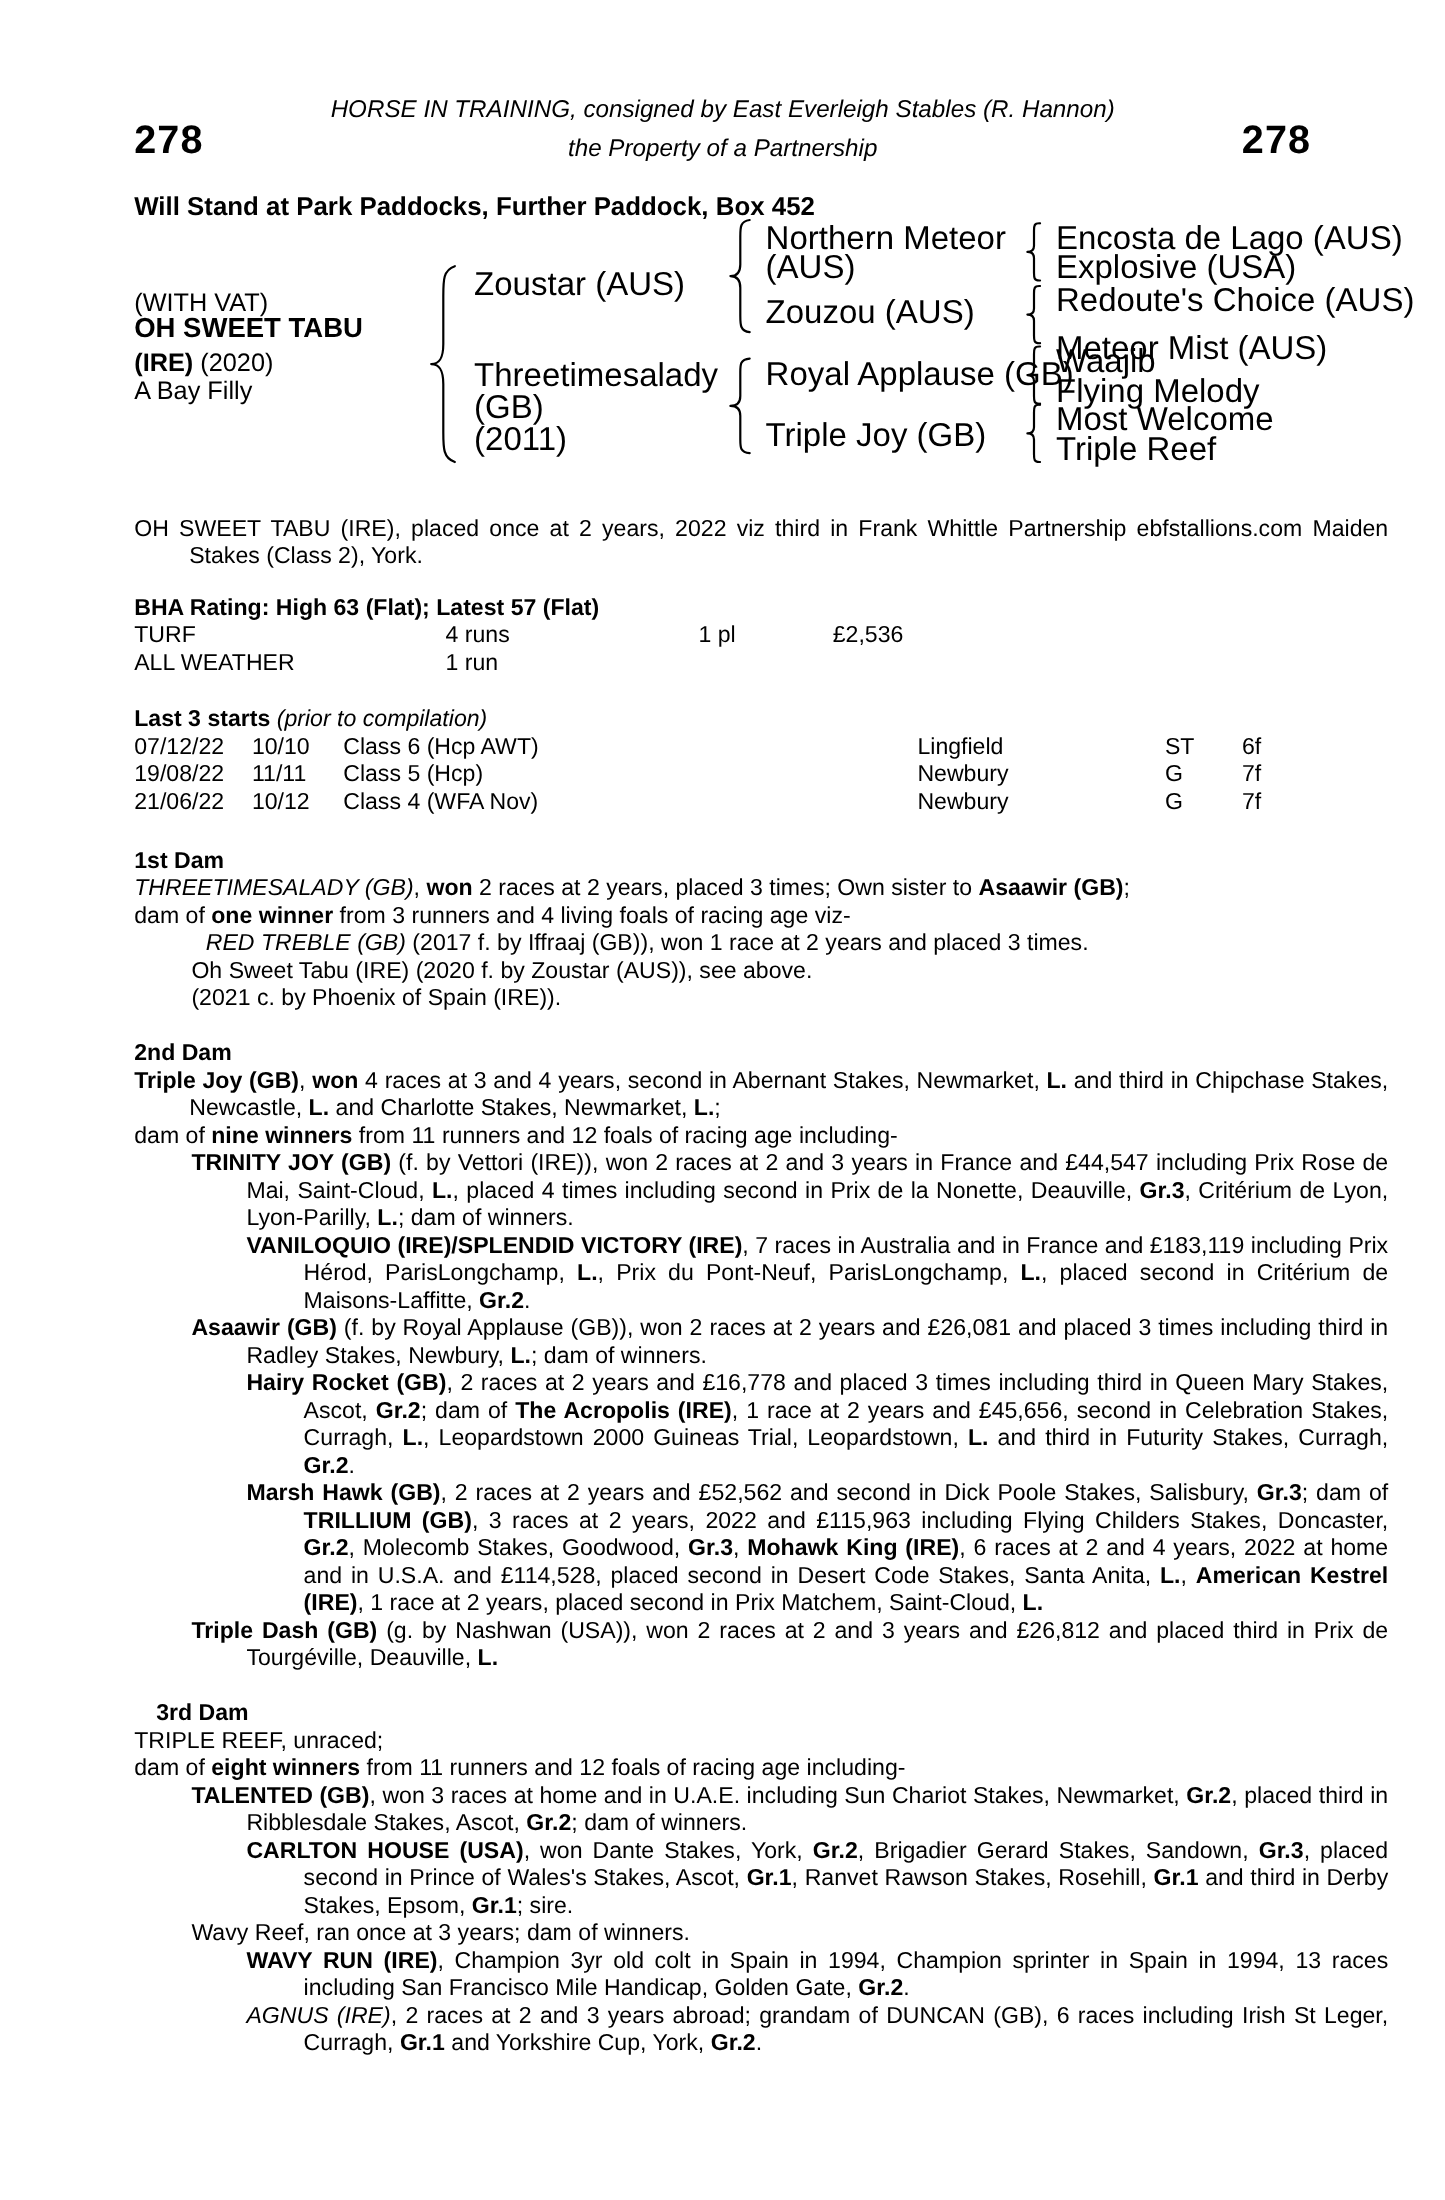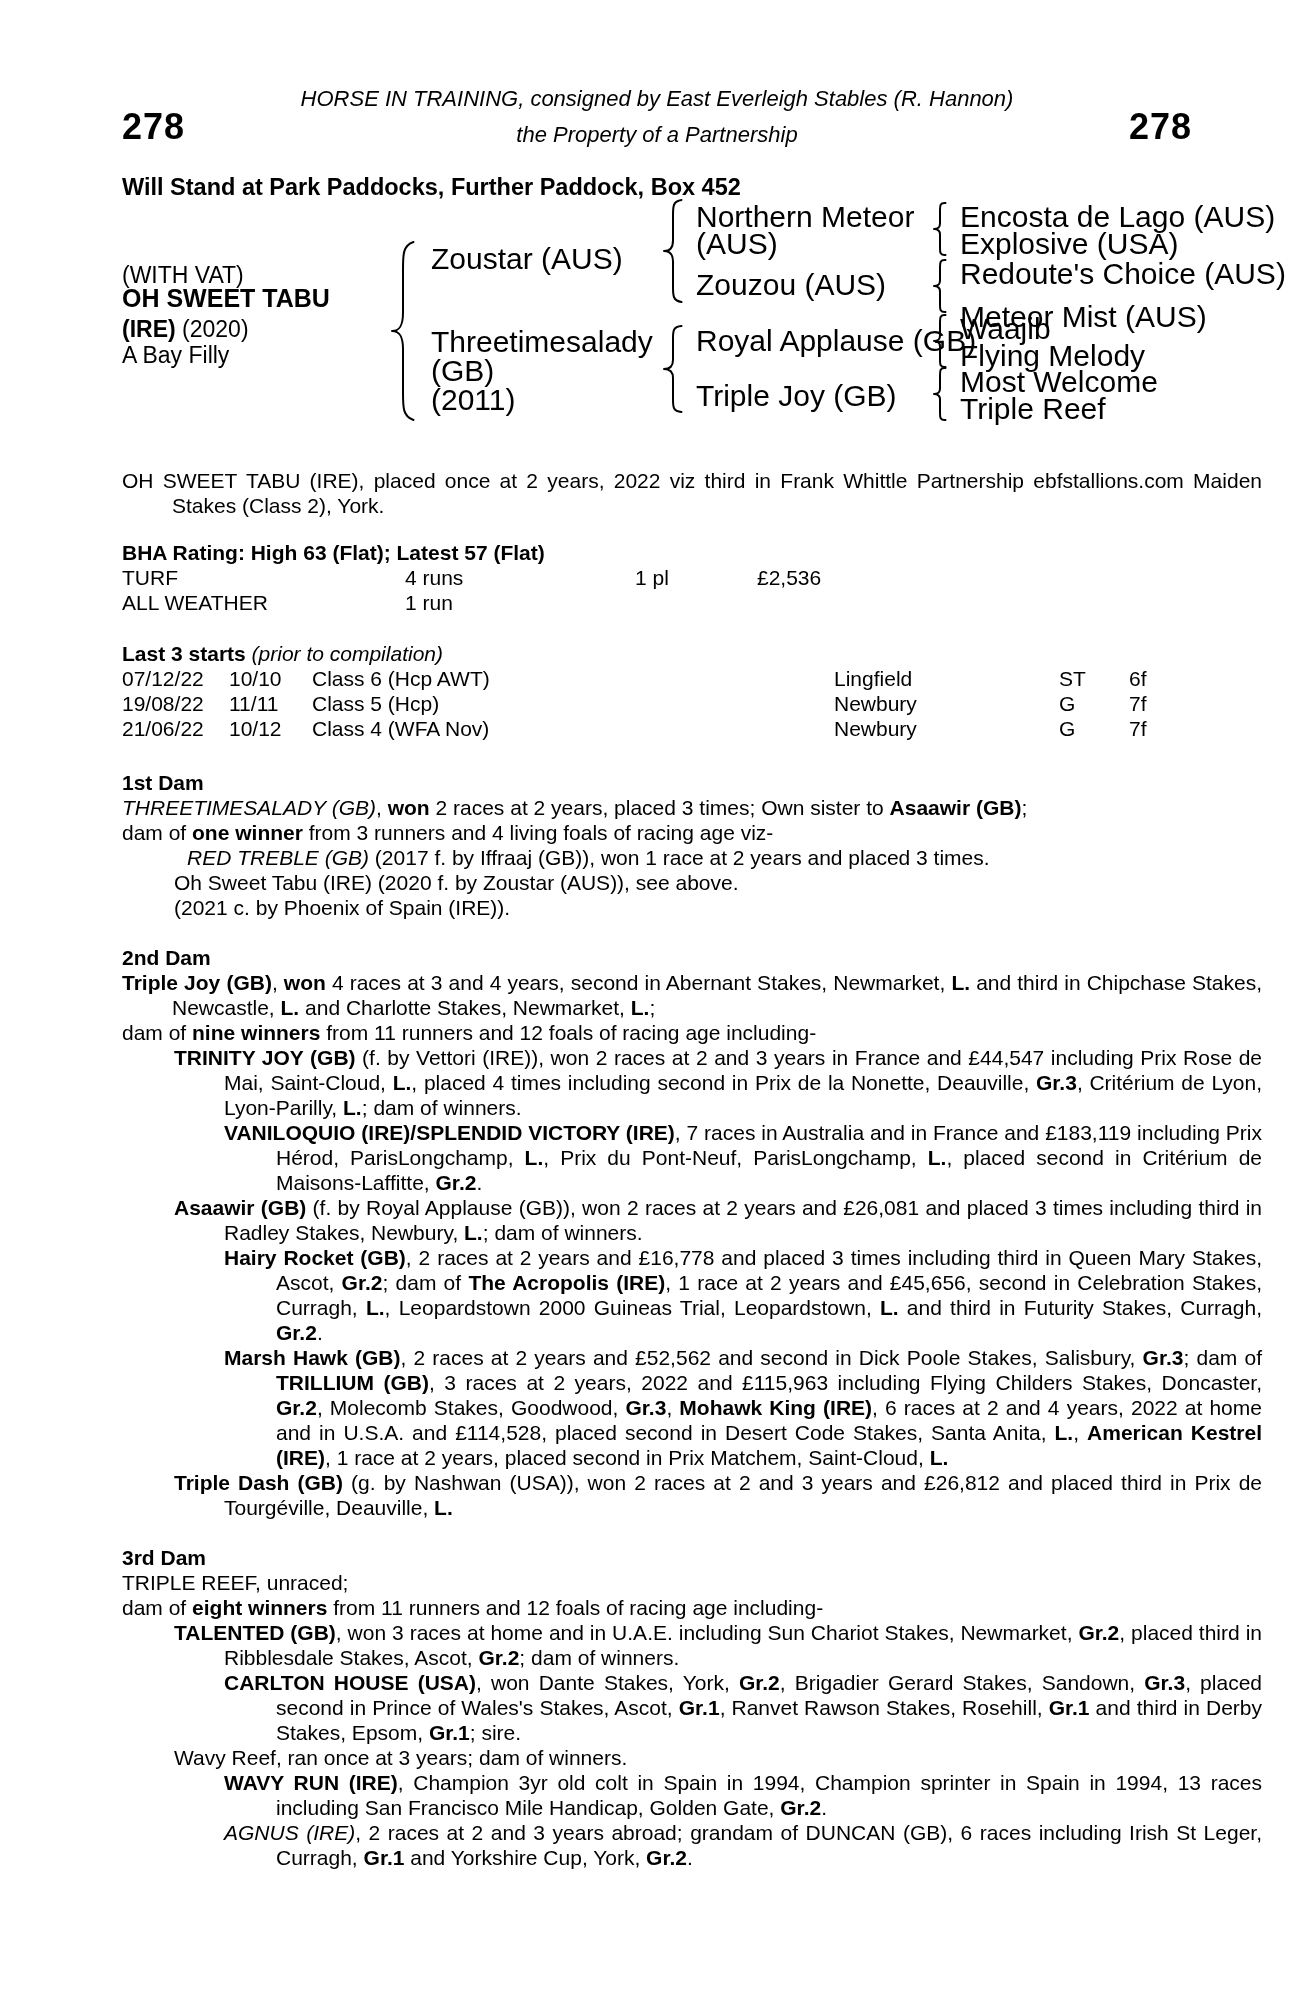--- a/index.html
+++ b/index.html
@@ -174,21 +174,21 @@
         <div class="para ind0"><span style="font-weight: 700;">Triple Joy (GB)</span><span>, </span><span style="font-weight: 700;">won</span><span> 4 races at 3 and 4 years, second in Abernant Stakes, Newmarket, </span><span style="font-weight: 700;">L.</span><span> and third in Chipchase Stakes, Newcastle, </span><span style="font-weight: 700;">L.</span><span> and Charlotte Stakes, Newmarket, </span><span style="font-weight: 700;">L.</span><span>;</span></div>
         <div class="para ind0"><span>dam of </span><span style="font-weight: 700;">nine winners</span><span> from 11 runners and 12 foals of racing age including-</span></div>
         <div class="para ind1"><span style="font-weight: 700;">TRINITY JOY (GB)</span><span> (f. by Vettori (IRE)), won 2 races at 2 and 3 years in France and £44,547 including Prix Rose de Mai, Saint-Cloud, </span><span style="font-weight: 700;">L.</span><span>, placed 4 times including second in Prix de la Nonette, Deauville, </span><span style="font-weight: 700;">Gr.3</span><span>, Critérium de Lyon, Lyon-Parilly, </span><span style="font-weight: 700;">L.</span><span>; dam of winners.</span></div>
         <div class="para ind2"><span style="font-weight: 700;">VANILOQUIO (IRE)/SPLENDID VICTORY (IRE)</span><span>, 7 races in Australia and in France and £183,119 including Prix Hérod, ParisLongchamp, </span><span style="font-weight: 700;">L.</span><span>, Prix du Pont-Neuf, ParisLongchamp, </span><span style="font-weight: 700;">L.</span><span>, placed second in Critérium de Maisons-Laffitte, </span><span style="font-weight: 700;">Gr.2</span><span>.</span></div>
         <div class="para ind1"><span style="font-weight: 700;">Asaawir (GB)</span><span> (f. by Royal Applause (GB)), won 2 races at 2 years and £26,081 and placed 3 times including third in Radley Stakes, Newbury, </span><span style="font-weight: 700;">L.</span><span>; dam of winners.</span></div>
         <div class="para ind2"><span style="font-weight: 700;">Hairy Rocket (GB)</span><span>, 2 races at 2 years and £16,778 and placed 3 times including third in Queen Mary Stakes, Ascot, </span><span style="font-weight: 700;">Gr.2</span><span>; dam of </span><span style="font-weight: 700;">The Acropolis (IRE)</span><span>, 1 race at 2 years and £45,656, second in Celebration Stakes, Curragh, </span><span style="font-weight: 700;">L.</span><span>, Leopardstown 2000 Guineas Trial, Leopardstown, </span><span style="font-weight: 700;">L.</span><span> and third in Futurity Stakes, Curragh, </span><span style="font-weight: 700;">Gr.2</span><span>.</span></div>
         <div class="para ind2"><span style="font-weight: 700;">Marsh Hawk (GB)</span><span>, 2 races at 2 years and £52,562 and second in Dick Poole Stakes, Salisbury, </span><span style="font-weight: 700;">Gr.3</span><span>; dam of </span><span style="font-weight: 700;">TRILLIUM (GB)</span><span>, 3 races at 2 years, 2022 and £115,963 including Flying Childers Stakes, Doncaster, </span><span style="font-weight: 700;">Gr.2</span><span>, Molecomb Stakes, Goodwood, </span><span style="font-weight: 700;">Gr.3</span><span>, </span><span style="font-weight: 700;">Mohawk King (IRE)</span><span>, 6 races at 2 and 4 years, 2022 at home and in U.S.A. and £114,528, placed second in Desert Code Stakes, Santa Anita, </span><span style="font-weight: 700;">L.</span><span>, </span><span style="font-weight: 700;">American Kestrel (IRE)</span><span>, 1 race at 2 years, placed second in Prix Matchem, Saint-Cloud, </span><span style="font-weight: 700;">L.</span></div>
         <div class="para ind1"><span style="font-weight: 700;">Triple Dash (GB)</span><span> (g. by Nashwan (USA)), won 2 races at 2 and 3 years and £26,812 and placed third in Prix de Tourgéville, Deauville, </span><span style="font-weight: 700;">L.</span></div>
       </div>
     <div class="section sec-dam3">
-        <div class="para ind0"><span style="font-weight: 700;">3rd Dam</span></div>
+        <div class="para ind0"><span style="font-weight: 700; margin-left: 20px;">3rd Dam</span></div>
         <div class="para ind0"><span>TRIPLE REEF, unraced;</span></div>
         <div class="para ind0"><span>dam of </span><span style="font-weight: 700;">eight winners</span><span> from 11 runners and 12 foals of racing age including-</span></div>
         <div class="para ind1"><span style="font-weight: 700;">TALENTED (GB)</span><span>, won 3 races at home and in U.A.E. including Sun Chariot Stakes, Newmarket, </span><span style="font-weight: 700;">Gr.2</span><span>, placed third in Ribblesdale Stakes, Ascot, </span><span style="font-weight: 700;">Gr.2</span><span>; dam of winners.</span></div>
         <div class="para ind2"><span style="font-weight: 700;">CARLTON HOUSE (USA)</span><span>, won Dante Stakes, York, </span><span style="font-weight: 700;">Gr.2</span><span>, Brigadier Gerard Stakes, Sandown, </span><span style="font-weight: 700;">Gr.3</span><span>, placed second in Prince of Wales's Stakes, Ascot, </span><span style="font-weight: 700;">Gr.1</span><span>, Ranvet Rawson Stakes, Rosehill, </span><span style="font-weight: 700;">Gr.1</span><span> and third in Derby Stakes, Epsom, </span><span style="font-weight: 700;">Gr.1</span><span>; sire.</span></div>
         <div class="para ind1"><span>Wavy Reef, ran once at 3 years; dam of winners.</span></div>
         <div class="para ind2"><span style="font-weight: 700;">WAVY RUN (IRE)</span><span>, Champion 3yr old colt in Spain in 1994, Champion sprinter in Spain in 1994, 13 races including San Francisco Mile Handicap, Golden Gate, </span><span style="font-weight: 700;">Gr.2</span><span>.</span></div>
         <div class="para ind2"><span style="font-style: italic;">AGNUS (IRE)</span><span>, 2 races at 2 and 3 years abroad; grandam of </span><span style="font-weight: 400;">DUNCAN (GB)</span><span>, 6 races including Irish St Leger, Curragh, </span><span style="font-weight: 700;">Gr.1</span><span> and Yorkshire Cup, York, </span><span style="font-weight: 700;">Gr.2</span><span>.</span></div>
       </div>
 
   </div>

